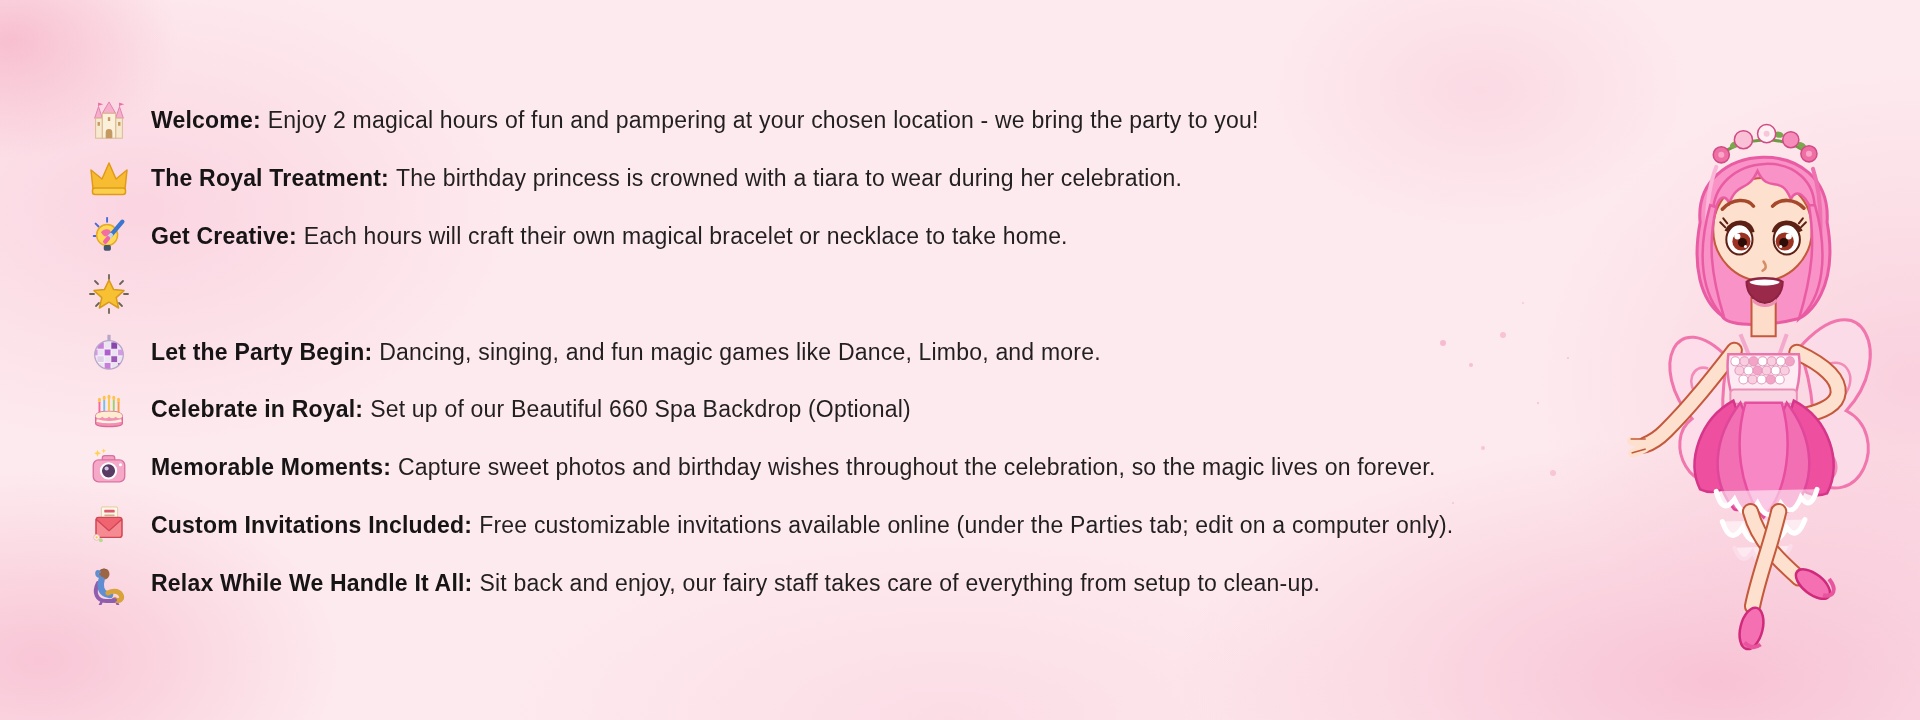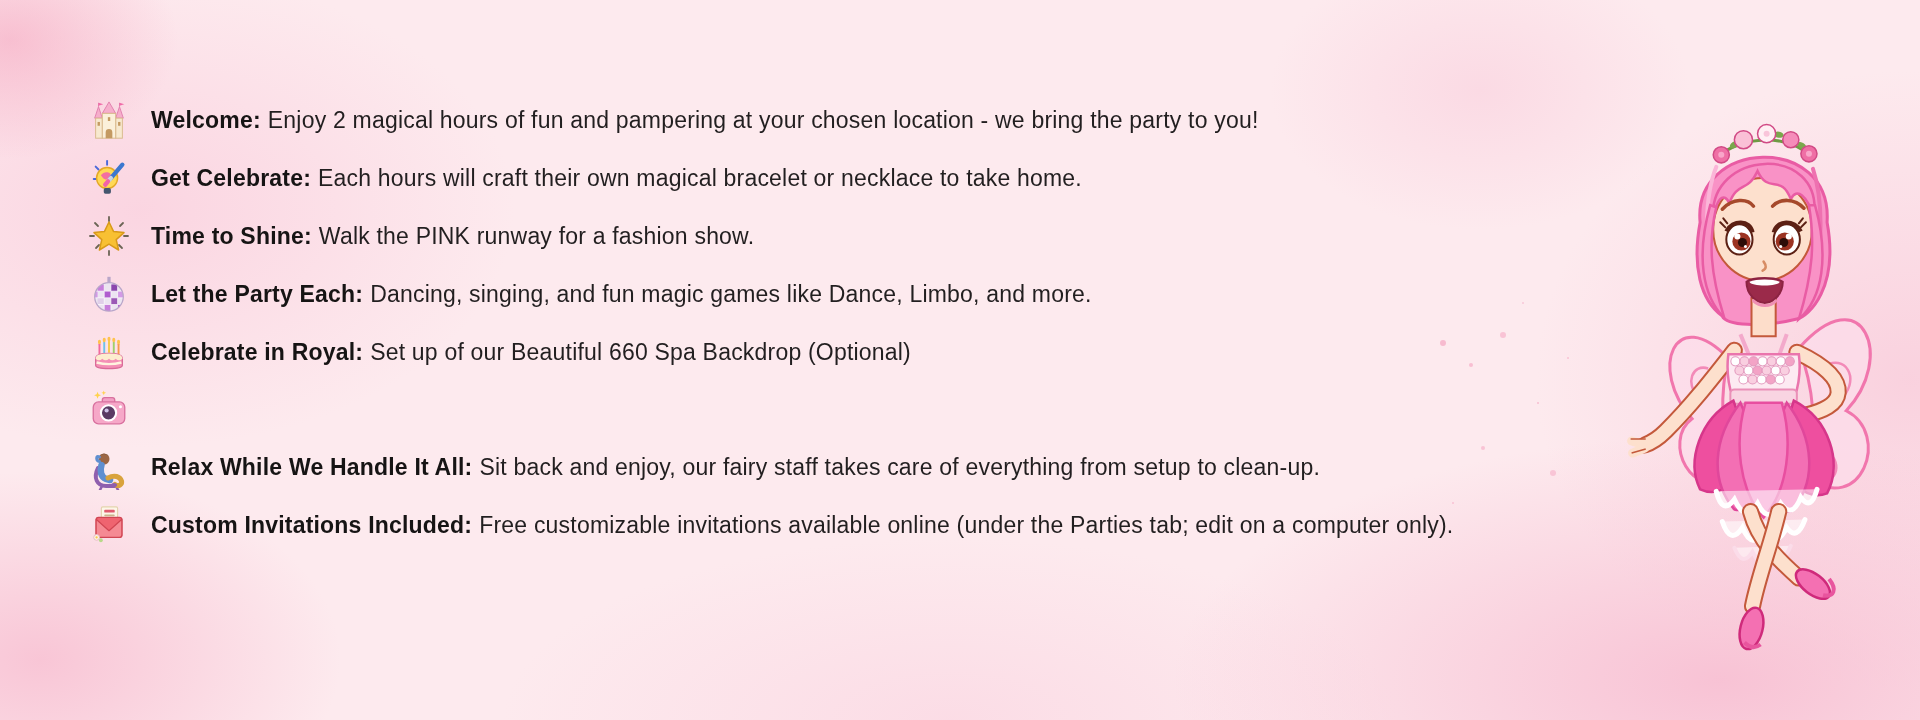--- a/index.html
+++ b/index.html
@@ -52,55 +52,63 @@
           <rect x="15" y="14" width="14" height="26" fill="#fbf0da" stroke="#d8b98c"></rect>
           <path d="M18.5 40 v-6 a3.5 3.5 0 0 1 7 0 v6 Z" fill="#c49a62"></path>
           <rect x="10" y="23" width="2.5" height="4" fill="#c49a62"></rect>
           <rect x="31.5" y="23" width="2.5" height="4" fill="#c49a62"></rect>
           <rect x="20.8" y="18" width="2.5" height="4" fill="#c49a62"></rect>
         </svg>
       </span>
       <p class="feature-text"><span class="label">Welcome:</span><span>Enjoy 2 magical hours of fun and pampering at your chosen location - we bring the party to you!</span></p>
     </li>
 
+    <li class="feature-row">
+      <span class="icon-cell">
+        <svg width="44" height="44" viewBox="0 0 44 44">
+          <path d="M6 32 L4 13 L15 22 L22 6 L29 22 L40 13 L38 32 Z" fill="#f8bc33" stroke="#e09a18" stroke-width="1.5" stroke-linejoin="round"></path>
+          <rect x="5.5" y="31" width="33" height="6.5" rx="2.5" fill="#fbcf4e" stroke="#e09a18" stroke-width="1.5"></rect>
+        </svg>
+      </span>
+      <p class="feature-text"><span class="label">The Royal Treatment:</span><span>The birthday princess is crowned with a tiara to wear during her celebration.</span></p>
+    </li>
 
     <li class="feature-row">
       <span class="icon-cell">
         <svg width="42" height="42" viewBox="0 0 44 44">
           <line x1="8" y1="9" x2="11" y2="12" stroke="#4a69d9" stroke-width="2" stroke-linecap="round"></line>
           <line x1="20" y1="3" x2="20" y2="7" stroke="#4a69d9" stroke-width="2" stroke-linecap="round"></line>
           <line x1="6" y1="22" x2="10" y2="22" stroke="#4a69d9" stroke-width="2" stroke-linecap="round"></line>
           <circle cx="20" cy="21" r="11" fill="#ffd957" stroke="#e5a927" stroke-width="1.5"></circle>
           <path d="M13.5 18 c3.5 -5 11 -3.5 10.5 1 c-.4 3.8 -6.5 4.6 -8.5 1.6" fill="#f263a8" opacity=".9"></path>
           <rect x="16.5" y="31.5" width="7.5" height="6" rx="1.8" fill="#44566e"></rect>
           <line x1="36" y1="7" x2="24" y2="21" stroke="#3c77cf" stroke-width="4.5" stroke-linecap="round"></line>
           <line x1="24" y1="21" x2="21" y2="24.5" stroke="#c9d4e2" stroke-width="4.5" stroke-linecap="round"></line>
           <line x1="21" y1="24.5" x2="18" y2="28" stroke="#f263a8" stroke-width="4.5" stroke-linecap="round"></line>
         </svg>
       </span>
-      <p class="feature-text"><span class="label">Get Celebrate:</span><span>Each hours will craft their own magical bracelet or necklace to take home.</span></p>
+      <p class="feature-text"><span class="label">Get Creative:</span><span>Each hours will craft their own magical bracelet or necklace to take home.</span></p>
     </li>
 
     <li class="feature-row">
       <span class="icon-cell">
         <svg width="44" height="44" viewBox="0 0 44 44">
           <g stroke="#6b6455" stroke-width="1.8" stroke-linecap="round">
             <line x1="22" y1="3" x2="22" y2="7"></line>
             <line x1="8" y1="9" x2="11" y2="12"></line>
             <line x1="36" y1="9" x2="33" y2="12"></line>
             <line x1="3" y1="22" x2="7" y2="22"></line>
             <line x1="41" y1="22" x2="37" y2="22"></line>
             <line x1="9" y1="34" x2="12" y2="31"></line>
             <line x1="35" y1="34" x2="32" y2="31"></line>
             <line x1="22" y1="41" x2="22" y2="37"></line>
           </g>
           <polygon points="22,8 26.6,17.6 37,18.6 29.2,25.6 31.6,36 22,30.2 12.4,36 14.8,25.6 7,18.6 17.4,17.6" fill="#f8c033" stroke="#d89a1a" stroke-width="1.5" stroke-linejoin="round"></polygon>
         </svg>
       </span>
-      <p class="feature-text"><span class="label">Time to Shine:</span><span>Walk the PINK runway for a fashion show.</span></p>
     </li>
 
 
     <li class="feature-row">
       <span class="icon-cell">
         <svg width="42" height="42" viewBox="0 0 44 44">
           <defs>
               <clipPath id="ballClip">
                 <circle cx="22" cy="25" r="15"></circle>
               </clipPath>
@@ -125,21 +133,21 @@
                 <line x1="7" y1="26" x2="37" y2="26"></line>
                 <line x1="7" y1="33" x2="37" y2="33"></line>
               <line x1="17" y1="10" x2="17" y2="40"></line>
                 <line x1="24" y1="10" x2="24" y2="40"></line>
                 <line x1="31" y1="10" x2="31" y2="40"></line>
             </g>
           </g>
           <circle cx="22" cy="25" r="15" fill="none" stroke="#b9a6c9" stroke-width="1.3"></circle>
         </svg>
       </span>
-      <p class="feature-text"><span class="label">Let the Party Each:</span><span>Dancing, singing, and fun magic games like Dance, Limbo, and more.</span></p>
+      <p class="feature-text"><span class="label">Let the Party Begin:</span><span>Dancing, singing, and fun magic games like Dance, Limbo, and more.</span></p>
     </li>
 
     <li class="feature-row">
       <span class="icon-cell">
         <svg width="42" height="42" viewBox="0 0 44 44">
           <g stroke-linecap="round" stroke-width="2">
             <line x1="12" y1="24" x2="12" y2="14" stroke="#f2699c"></line>
             <line x1="17" y1="23" x2="17" y2="12" stroke="#6fc3e8"></line>
             <line x1="22" y1="22" x2="22" y2="11" stroke="#f7c948"></line>
             <line x1="27" y1="23" x2="27" y2="12" stroke="#9fd06a"></line>
@@ -165,54 +173,55 @@
         <svg width="42" height="42" viewBox="0 0 44 44">
           <path d="M10 3 l1 2.6 2.6 1 -2.6 1 -1 2.6 -1 -2.6 -2.6 -1 2.6 -1 Z" fill="#ffd24d"></path>
           <path d="M16.5 1.5 l.7 1.8 1.8 .7 -1.8 .7 -.7 1.8 -.7 -1.8 -1.8 -.7 1.8 -.7 Z" fill="#ffd24d"></path>
           <rect x="15" y="9" width="13" height="8" rx="2.5" fill="#f2a0c4" stroke="#d9719f" stroke-width="1.4"></rect>
           <rect x="5.5" y="13.5" width="33" height="23" rx="5.5" fill="#f6a8c8" stroke="#d9719f" stroke-width="1.4"></rect>
           <circle cx="21.5" cy="25" r="8" fill="#5a3b63" stroke="#ffffff" stroke-width="2.2"></circle>
           <circle cx="19.5" cy="22.5" r="2.2" fill="#cfc3e8"></circle>
           <circle cx="34" cy="18.5" r="1.6" fill="#ffffff"></circle>
         </svg>
       </span>
+      <p class="feature-text"><span class="label">Memorable Moments:</span><span>Capture sweet photos and birthday wishes throughout the celebration, so the magic lives on forever.</span></p>
+    </li>
+
+    <li class="feature-row">
+      <span class="icon-cell">
+        <svg width="42" height="42" viewBox="0 0 44 44">
+          <rect x="14" y="3" width="17" height="20" rx="1.5" fill="#fdf6e8" stroke="#e3d3ae" stroke-width="1.2"></rect>
+          <rect x="17" y="6" width="11" height="3" rx="1" fill="#e05a6e"></rect>
+          <rect x="17" y="11" width="11" height="1.8" rx=".9" fill="#c9b48c"></rect>
+          <rect x="17" y="14.5" width="8" height="1.8" rx=".9" fill="#c9b48c"></rect>
+          <rect x="8.5" y="14" width="27" height="21" rx="2.5" fill="#ef6470" stroke="#d14653" stroke-width="1.3"></rect>
+          <path d="M8.5 16 L22 28 L35.5 16 L35.5 32.5 q0 2.5 -2.5 2.5 L11 35 q-2.5 0 -2.5 -2.5 Z" fill="#f58a93" stroke="#d14653" stroke-width="1.3" stroke-linejoin="round"></path>
+          <circle cx="9" cy="35" r="3" fill="#fdf6e8" stroke="#e7b9c2"></circle>
+          <circle cx="9" cy="35" r="1.2" fill="#f7c948"></circle>
+          <circle cx="13.5" cy="38" r="2" fill="#b8d98a"></circle>
+        </svg>
+      </span>
+      <p class="feature-text"><span class="label">Custom Invitations Included:</span><span>Free customizable invitations available online (under the Parties tab; edit on a computer only).</span></p>
     </li>
 
     <li class="feature-row">
       <span class="icon-cell">
         <svg width="44" height="44" viewBox="0 0 44 44">
           <path d="M11 22 C6 32 10 40 19 40 L31 40" fill="none" stroke="#8f5fae" stroke-width="4" stroke-linecap="round"></path>
           <line x1="15" y1="40" x2="13" y2="44" stroke="#8f5fae" stroke-width="2.6" stroke-linecap="round"></line>
           <line x1="29" y1="40" x2="31" y2="44" stroke="#8f5fae" stroke-width="2.6" stroke-linecap="round"></line>
           <circle cx="17" cy="13" r="5.5" fill="#9c6644"></circle>
           <path d="M12 10 a6.5 6.5 0 0 1 10 0 a7 7 0 0 0 -10 0 Z" fill="#5c3a21"></path>
           <path d="M12.5 11 C8.5 8.5 9 15 12.5 15.5" fill="none" stroke="#5f8fd0" stroke-width="3" stroke-linecap="round"></path>
           <path d="M14.5 19 C12.5 25 14 31 19 33 L23 34" fill="none" stroke="#5f8fd0" stroke-width="6.5" stroke-linecap="round"></path>
           <path d="M21 32 C27.5 28.5 33 30.5 34.5 35 C35.5 38.5 31.5 41 28 38.5" fill="none" stroke="#d9a33c" stroke-width="5" stroke-linecap="round"></path>
           <ellipse cx="27" cy="39" rx="3" ry="2" fill="#8f5fae"></ellipse>
         </svg>
       </span>
       <p class="feature-text"><span class="label">Relax While We Handle It All:</span><span>Sit back and enjoy, our fairy staff takes care of everything from setup to clean-up.</span></p>
-    </li>
-
-    <li class="feature-row">
-      <span class="icon-cell">
-        <svg width="42" height="42" viewBox="0 0 44 44">
-          <rect x="14" y="3" width="17" height="20" rx="1.5" fill="#fdf6e8" stroke="#e3d3ae" stroke-width="1.2"></rect>
-          <rect x="17" y="6" width="11" height="3" rx="1" fill="#e05a6e"></rect>
-          <rect x="17" y="11" width="11" height="1.8" rx=".9" fill="#c9b48c"></rect>
-          <rect x="17" y="14.5" width="8" height="1.8" rx=".9" fill="#c9b48c"></rect>
-          <rect x="8.5" y="14" width="27" height="21" rx="2.5" fill="#ef6470" stroke="#d14653" stroke-width="1.3"></rect>
-          <path d="M8.5 16 L22 28 L35.5 16 L35.5 32.5 q0 2.5 -2.5 2.5 L11 35 q-2.5 0 -2.5 -2.5 Z" fill="#f58a93" stroke="#d14653" stroke-width="1.3" stroke-linejoin="round"></path>
-          <circle cx="9" cy="35" r="3" fill="#fdf6e8" stroke="#e7b9c2"></circle>
-          <circle cx="9" cy="35" r="1.2" fill="#f7c948"></circle>
-          <circle cx="13.5" cy="38" r="2" fill="#b8d98a"></circle>
-        </svg>
-      </span>
-      <p class="feature-text"><span class="label">Custom Invitations Included:</span><span>Free customizable invitations available online (under the Parties tab; edit on a computer only).</span></p>
     </li>
 
   </ul>
 
   <div class="speckles"></div>
 
   <svg class="fairy" viewBox="0 0 300 660">
 
     <g fill="#fcdcea" fill-opacity=".8" stroke="#f176ad" stroke-width="3">
       <path d="M128 310 C75 255 48 320 92 370 C62 392 92 455 132 425 C120 390 120 340 128 310 Z"></path>

